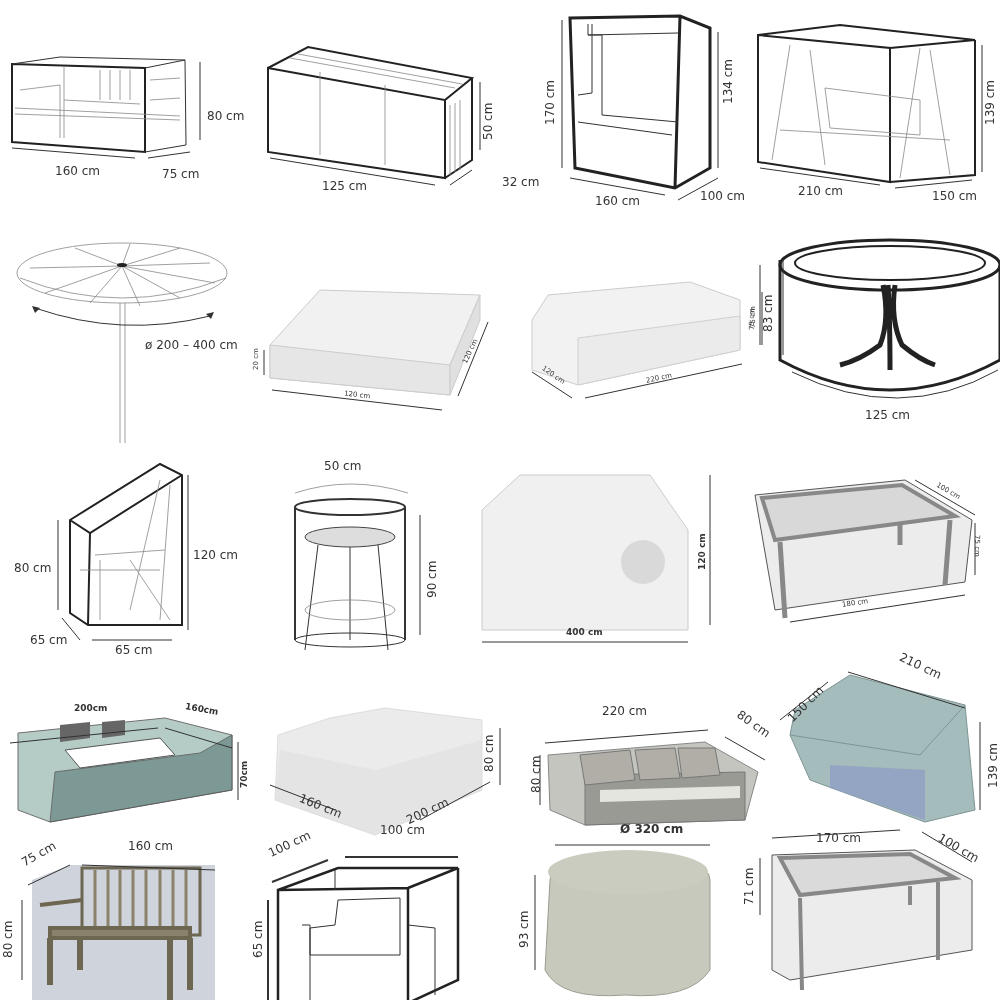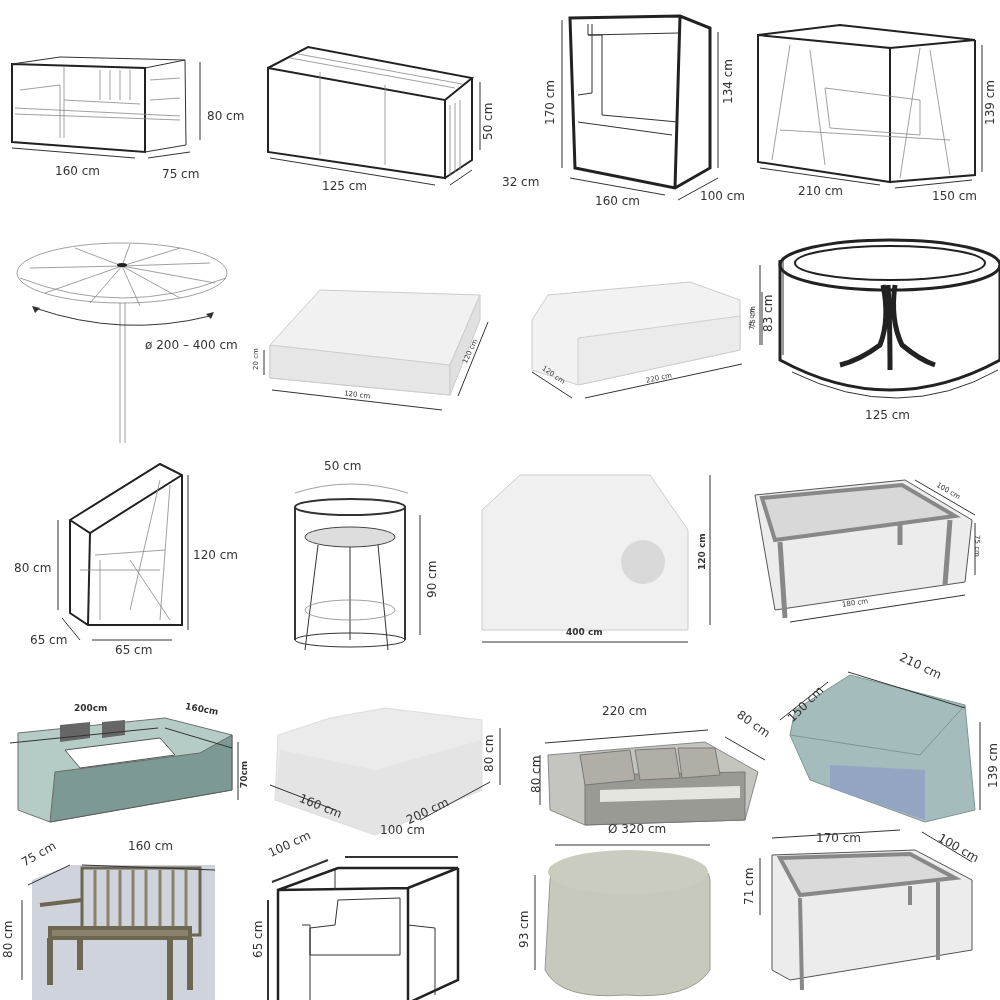--- a/index.html
+++ b/index.html
@@ -234,21 +234,21 @@
   <span class="lbl" style="left:130px;top:-6px;">100 cm</span>
   <span class="lbl" style="left:2px;top:128px;transform:rotate(-90deg);transform-origin:left top;">65 cm</span>
 </div>
 
 <div class="cell" style="left:500px;top:830px;width:250px;height:170px;">
   <svg width="250" height="170">
     <path d="M50 50 Q50 25 125 25 Q210 25 210 50 L210 140 Q190 170 125 165 Q60 170 45 140 Z" fill="#c8c9bd" stroke="#9c9d91"></path>
     <ellipse cx="128" cy="42" rx="80" ry="22" fill="#cbccc0"></ellipse>
     <path class="ln" d="M35 45 L35 140 M55 15 L210 15"></path>
   </svg>
-  <span class="lbl" style="left:108px;top:-7px;">Ø 320 cm</span>
+  <span class="lbl" style="left:120px;top:-7px;font-weight:bold;">Ø 320 cm</span>
   <span class="lbl" style="left:18px;top:118px;transform:rotate(-90deg);transform-origin:left top;">93 cm</span>
 </div>
 
 <div class="cell" style="left:750px;top:830px;width:250px;height:170px;">
   <svg width="250" height="170">
     <path d="M22 25 L165 20 L222 50 L222 120 L40 150 L22 140 Z" fill="#ececec" stroke="#555"></path>
     <path d="M30 28 L160 24 L205 48 L50 65 Z" fill="#dadada" stroke="#888" stroke-width="4"></path>
     <path d="M50 68 L52 160 M188 52 L188 130 M160 56 L160 75" stroke="#888" stroke-width="4"></path>
     <path class="ln" d="M22 8 L150 0 M172 2 L222 32 M10 28 L10 85"></path>
   </svg>

